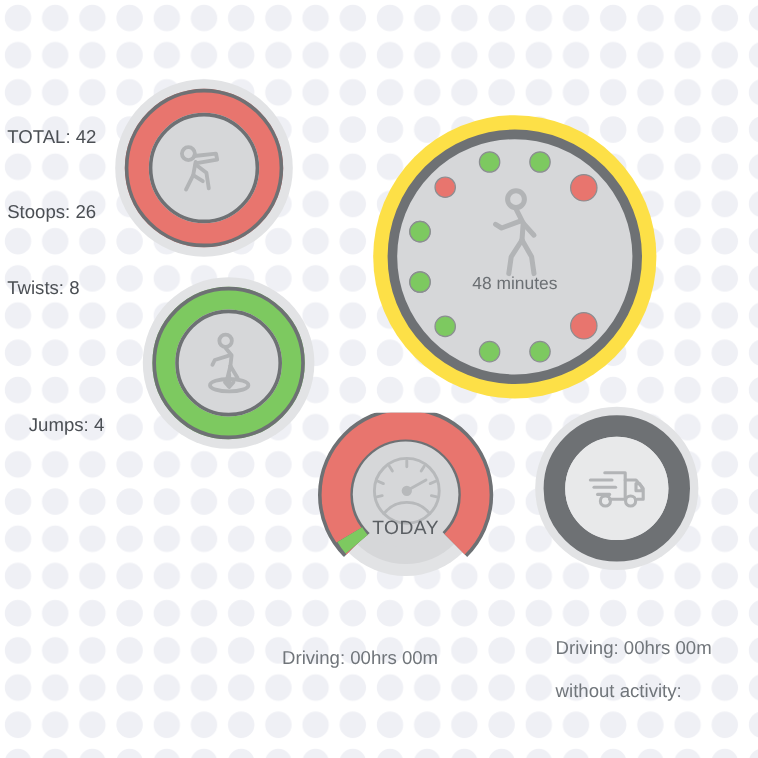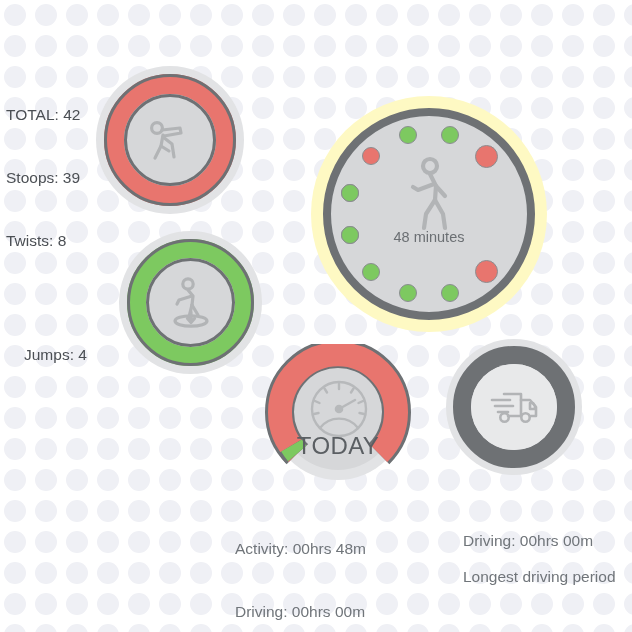--- a/index.html
+++ b/index.html
@@ -72,21 +72,21 @@
   }
 
   .icon-svg { display: block; }
 
   
   #activity-dial {
     position: absolute;
     left: 311px; top: 96px;
     width: 236px; height: 236px;
     border-radius: 50%;
-    background: #fef9c3;
+    background: #fde047;
   }
   #activity-dial-face {
     position: absolute;
     left: 12px; top: 12px;
     width: 212px; height: 212px;
     border-radius: 50%;
     background: #d6d7d9;
     border: 8px solid #6e7174;
     box-sizing: border-box;
   }
@@ -106,21 +106,21 @@
     color: #6b6f73;
     font-size: 14.5px;
     line-height: 19px;
   }
   #today-label {
     position: absolute;
     left: 0; right: 0;
     top: 88px;
     text-align: center;
     color: #5b5f63;
-    font-size: 24px;
+    font-size: 16px;
     letter-spacing: 0.4px;
   }
 </style>
 </head>
 <body>
 
 <svg id="dot-bg" width="632" height="632" viewBox="0 0 632 632" xmlns="http://www.w3.org/2000/svg">
   <defs>
     <pattern id="dots" x="0" y="0" width="62" height="62" patternUnits="userSpaceOnUse">
       <circle cx="15" cy="15" r="11" fill="#eff0f5"></circle>
@@ -130,21 +130,21 @@
     </pattern>
   </defs>
   <rect x="0" y="0" width="632" height="632" fill="#ffffff"></rect>
   <rect x="-10" y="-10" width="660" height="660" fill="url(#dots)"></rect>
 </svg>
 
 <div id="stage">
 
   <div class="abs txt-block" style="left:6px; top:62px;">
     <span class="txt-line">TOTAL: 42</span>
-    <span class="txt-line">Stoops: 39</span>
+    <span class="txt-line">Stoops: 26</span>
     <span class="txt-line">Twists: 8</span>
   </div>
 
   <div class="abs txt-block" style="left:24px; top:344px;">Jumps: 4</div>
 
   <div class="ring-widget" style="left:96px; top:66px; width:148px; height:148px;">
     <div class="ring-band" style="left:8px; top:8px; width:132px; height:132px;
                 border:20px solid #e8756e; outline:3px solid #6e7174; outline-offset:-3px;"></div>
     <div class="ring-face" style="left:28px; top:28px; width:92px; height:92px; border:3px solid #6e7174;">
       <svg class="icon-svg" width="58" height="58" viewBox="0 0 58 58" xmlns="http://www.w3.org/2000/svg">
@@ -239,21 +239,20 @@
         <line x1="8" y1="36" x2="12.5" y2="35"></line>
         <line x1="33" y1="31" x2="49" y2="22"></line>
         <circle cx="33" cy="31" r="3.1" fill="#b7b9bb"></circle>
       </g>
     </svg>
 
     <div id="today-label">TODAY</div>
   </div>
 
   <div class="abs txt-block grey" style="left:235px; top:496px;">
-    <span class="txt-line">Activity: 00hrs 48m</span>
     <span class="txt-line">Driving: 00hrs 00m</span>
     
   </div>
 
   <div class="ring-widget" style="left:446px; top:339px; width:136px; height:136px;">
     <div class="ring-band" style="left:7px; top:7px; width:122px; height:122px; border:18px solid #6e7174;"></div>
     <div class="ring-face" style="left:25px; top:25px; width:86px; height:86px; background:#e8e9ea; border:none;">
       <svg class="icon-svg" width="56" height="48" viewBox="0 0 56 48" xmlns="http://www.w3.org/2000/svg">
         <g fill="none" stroke="#b2b4b6" stroke-width="2.6" stroke-linecap="round" stroke-linejoin="round">
           <path d="M18 11 H35 V33 H22"></path>
@@ -266,18 +265,17 @@
           <line x1="12" y1="29" x2="22" y2="29"></line>
         </g>
       </svg>
     </div>
   </div>
 
   <div class="abs txt-block grey" style="left:463px; top:488px;">
     <span class="txt-line">Driving: 00hrs 00m</span>
   </div>
   <div class="abs txt-block grey" style="left:463px; top:524px;">
-    <span class="txt-line">Longest driving period</span>
     <span class="txt-line">without activity:</span>
     
   </div>
 
 </div>
 
 </body></html>

